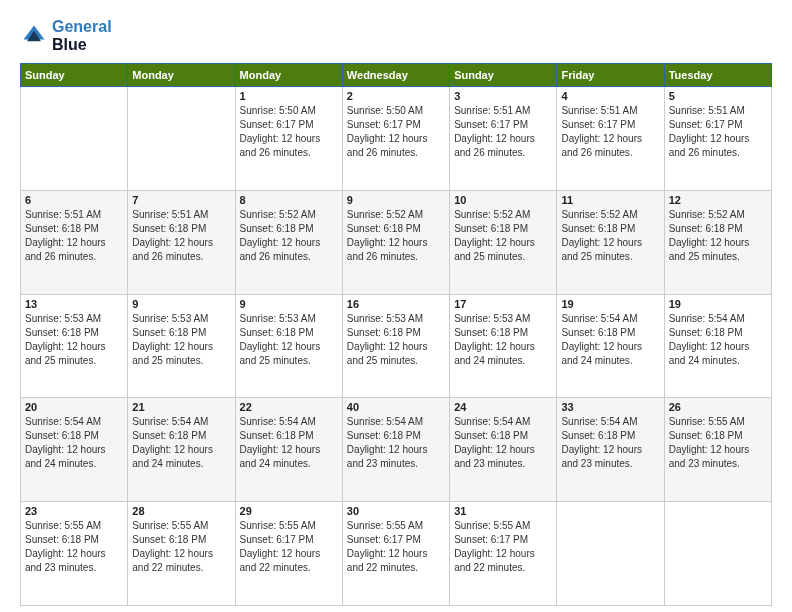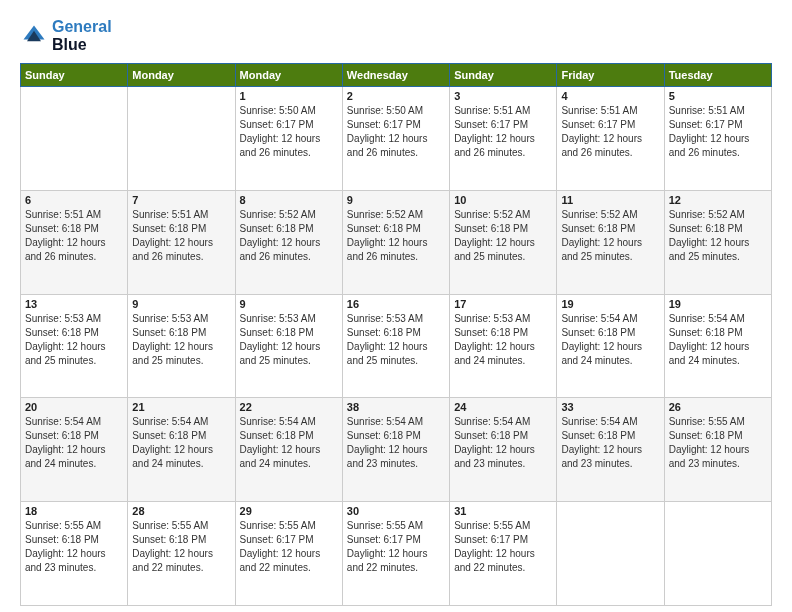--- a/index.html
+++ b/index.html
@@ -224,39 +224,39 @@
           </td>
           <td>
             <span class="day-num">21</span>
             <div class="day-info">Sunrise: 5:54 AM<br>Sunset: 6:18 PM<br>Daylight: 12 hours and 24 minutes.</div>
           </td>
           <td>
             <span class="day-num">22</span>
             <div class="day-info">Sunrise: 5:54 AM<br>Sunset: 6:18 PM<br>Daylight: 12 hours and 24 minutes.</div>
           </td>
           <td>
-            <span class="day-num">38</span>
+            <span class="day-num">40</span>
             <div class="day-info">Sunrise: 5:54 AM<br>Sunset: 6:18 PM<br>Daylight: 12 hours and 23 minutes.</div>
           </td>
           <td>
             <span class="day-num">24</span>
             <div class="day-info">Sunrise: 5:54 AM<br>Sunset: 6:18 PM<br>Daylight: 12 hours and 23 minutes.</div>
           </td>
           <td>
             <span class="day-num">33</span>
             <div class="day-info">Sunrise: 5:54 AM<br>Sunset: 6:18 PM<br>Daylight: 12 hours and 23 minutes.</div>
           </td>
           <td>
             <span class="day-num">26</span>
             <div class="day-info">Sunrise: 5:55 AM<br>Sunset: 6:18 PM<br>Daylight: 12 hours and 23 minutes.</div>
           </td>
         </tr>
         <tr>
           <td>
-            <span class="day-num">18</span>
+            <span class="day-num">23</span>
             <div class="day-info">Sunrise: 5:55 AM<br>Sunset: 6:18 PM<br>Daylight: 12 hours and 23 minutes.</div>
           </td>
           <td>
             <span class="day-num">28</span>
             <div class="day-info">Sunrise: 5:55 AM<br>Sunset: 6:18 PM<br>Daylight: 12 hours and 22 minutes.</div>
           </td>
           <td>
             <span class="day-num">29</span>
             <div class="day-info">Sunrise: 5:55 AM<br>Sunset: 6:17 PM<br>Daylight: 12 hours and 22 minutes.</div>
           </td>

